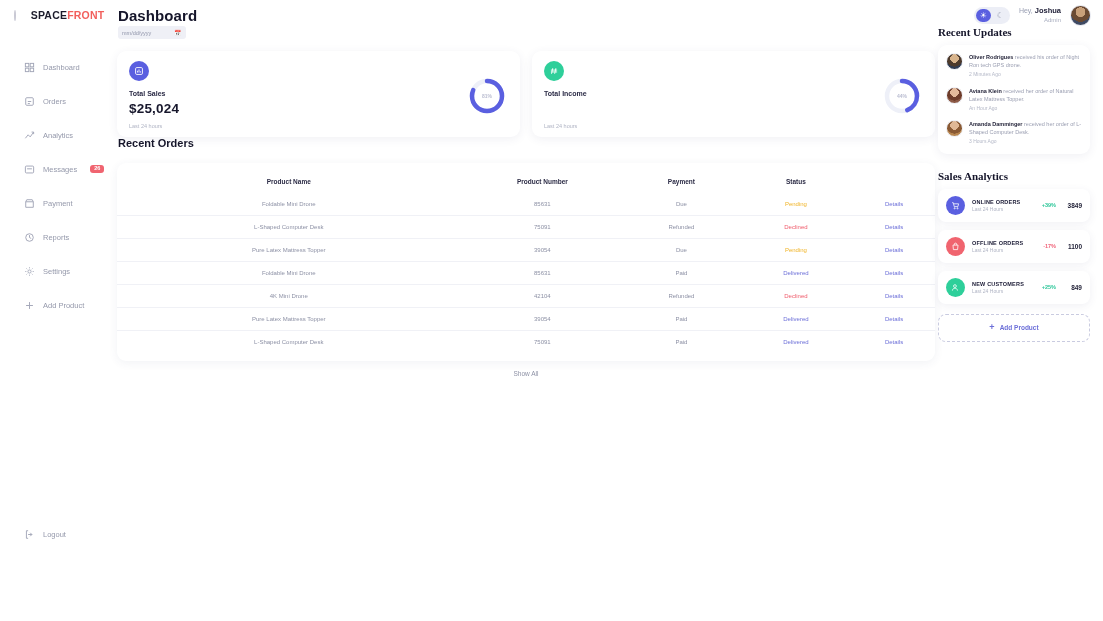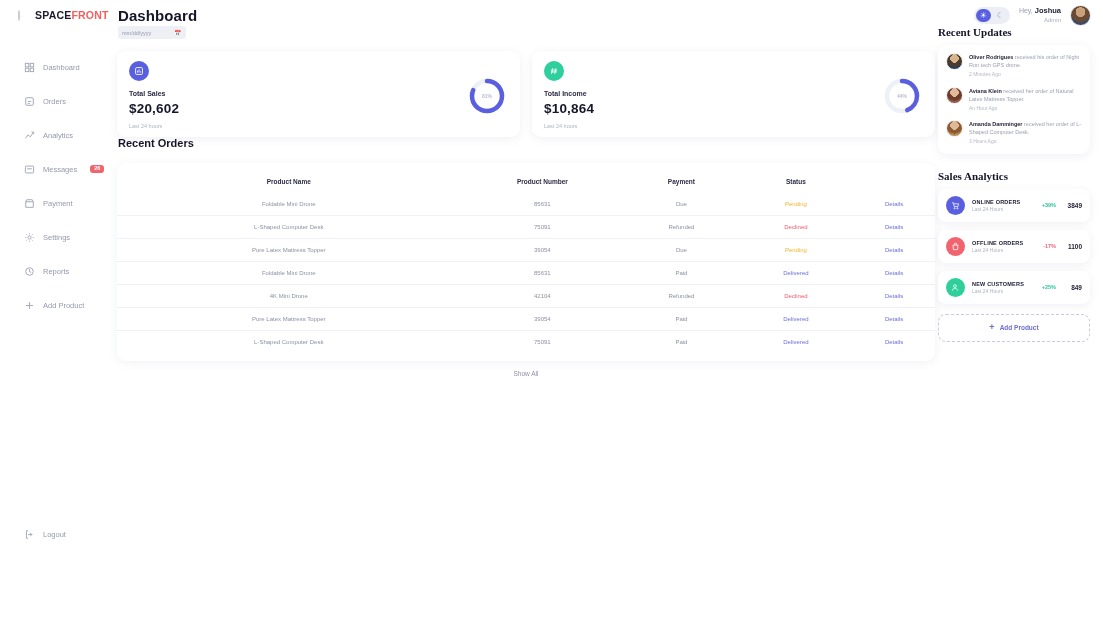--- a/index.html
+++ b/index.html
@@ -9,21 +9,21 @@
     font-family: "Liberation Sans", sans-serif;
     overflow: hidden;
   }
   .app { position: relative; width: 1103px; height: 621px; background: #fff; }
 
   
   .topbar {
     position: absolute; top: 0; left: 0; width: 1103px; height: 30px;
     display: flex; align-items: center;
   }
-  .brand { display: flex; align-items: center; gap: 15px; padding-left: 18px; width: 100px; }
+  .brand { display: flex; align-items: center; gap: 15px; padding-left: 18px; width: 100px; justify-content: center; }
   .brand-mark {
     width: 11px; height: 11px; border-radius: 50%;
     border: 1.4px solid #c9c9d4; background: #fff;
   }
   .brand-text { font-size: 10.5px; font-weight: 700; letter-spacing: .2px; }
   .brand-text .a { color: #1b1b2b; }
   .brand-text .b { color: #f25f5c; }
   .page-title {
     margin-left: 18px; font-size: 15px; font-weight: 700; color: #15152a; letter-spacing: .1px;
   }
@@ -240,35 +240,35 @@
       <span class="ico">
           <svg viewBox="0 0 16 16" fill="none" stroke="currentColor" stroke-width="1.4">
             <path d="M2.5 5.5h11v8h-11z"></path>
             <path d="M2.5 5.5L4 2.5h8l1.5 3"></path>
           </svg>
         </span>
       <span class="nav-label">Payment</span>
     </div>
     <div class="nav-item">
       <span class="ico">
+          <svg viewBox="0 0 16 16" fill="none" stroke="currentColor" stroke-width="1.4">
+            <circle cx="8" cy="8" r="5.5"></circle>
+            <path d="M8 4.5V8l2.5 1.5"></path>
+          </svg>
+        </span>
+      <span class="nav-label">Reports</span>
+    </div>
+    <div class="nav-item">
+      <span class="ico">
           <svg viewBox="0 0 16 16" fill="none" stroke="currentColor" stroke-width="1.3">
             <circle cx="8" cy="8" r="2.3"></circle>
             <path d="M8 1.8v1.6M8 12.6v1.6M1.8 8h1.6M12.6 8h1.6M3.6 3.6l1.1 1.1M11.3 11.3l1.1 1.1M12.4 3.6l-1.1 1.1M4.7 11.3l-1.1 1.1"></path>
           </svg>
         </span>
       <span class="nav-label">Settings</span>
-    </div>
-    <div class="nav-item">
-      <span class="ico">
-          <svg viewBox="0 0 16 16" fill="none" stroke="currentColor" stroke-width="1.4">
-            <circle cx="8" cy="8" r="5.5"></circle>
-            <path d="M8 4.5V8l2.5 1.5"></path>
-          </svg>
-        </span>
-      <span class="nav-label">Reports</span>
     </div>
     <div class="nav-item">
       <span class="ico">
           <svg viewBox="0 0 16 16" fill="none" stroke="currentColor" stroke-width="1.4">
             <path d="M8 3v10M3 8h10"></path>
           </svg>
         </span>
       <span class="nav-label">Add Product</span>
     </div>
     <div class="nav-spacer"></div>
@@ -295,41 +295,40 @@
     <div class="cards">
 
       <div class="card">
         <div class="card-ico" style="background:#5a5fe0">
           <svg viewBox="0 0 16 16" fill="none" stroke="#fff" stroke-width="1.4">
               <rect x="2.5" y="2.5" width="11" height="11" rx="2"></rect>
               <path d="M5.5 10.5V7.5M8 10.5V5.5M10.5 10.5V8.5"></path>
             </svg>
         </div>
         <div class="card-label">Total Sales</div>
-        <div class="card-value">$20,602</div>
+        <div class="card-value">$25,024</div>
         <div class="card-foot">Last 24 hours</div>
         <div class="donut">
           <svg width="40" height="40" viewBox="0 0 40 40">
             <circle cx="20" cy="20" r="15" fill="none" stroke="#eef0f8" stroke-width="4.5"></circle>
             <circle cx="20" cy="20" r="15" fill="none" stroke="#5a5fe0" stroke-width="4.5" stroke-linecap="round" stroke-dasharray="76.3 94.2"></circle>
           </svg>
           <div class="pct">81%</div>
         </div>
       </div>
 
 
       <div class="card">
         <div class="card-ico" style="background:#2ecf9a">
           <svg viewBox="0 0 16 16" fill="none" stroke="#fff" stroke-width="1.4">
               <path d="M3 6.5h10M3 9.5h10"></path>
               <path d="M6 3.5L4 12.5M11 3.5L9 12.5"></path>
             </svg>
         </div>
         <div class="card-label">Total Income</div>
-        <div class="card-value">$10,864</div>
         <div class="card-foot">Last 24 hours</div>
         <div class="donut">
           <svg width="40" height="40" viewBox="0 0 40 40">
             <circle cx="20" cy="20" r="15" fill="none" stroke="#eef0f8" stroke-width="4.5"></circle>
             <circle cx="20" cy="20" r="15" fill="none" stroke="#5a5fe0" stroke-width="4.5" stroke-linecap="round" stroke-dasharray="41.5 94.2"></circle>
           </svg>
           <div class="pct">44%</div>
         </div>
       </div>
 

